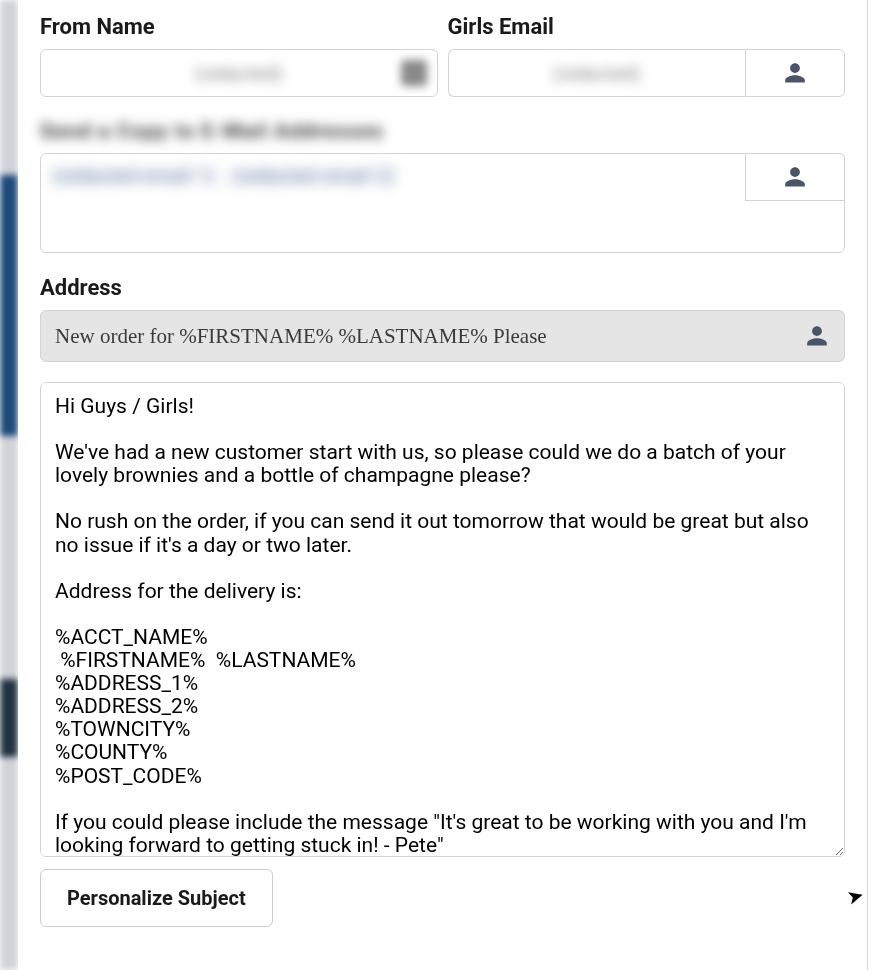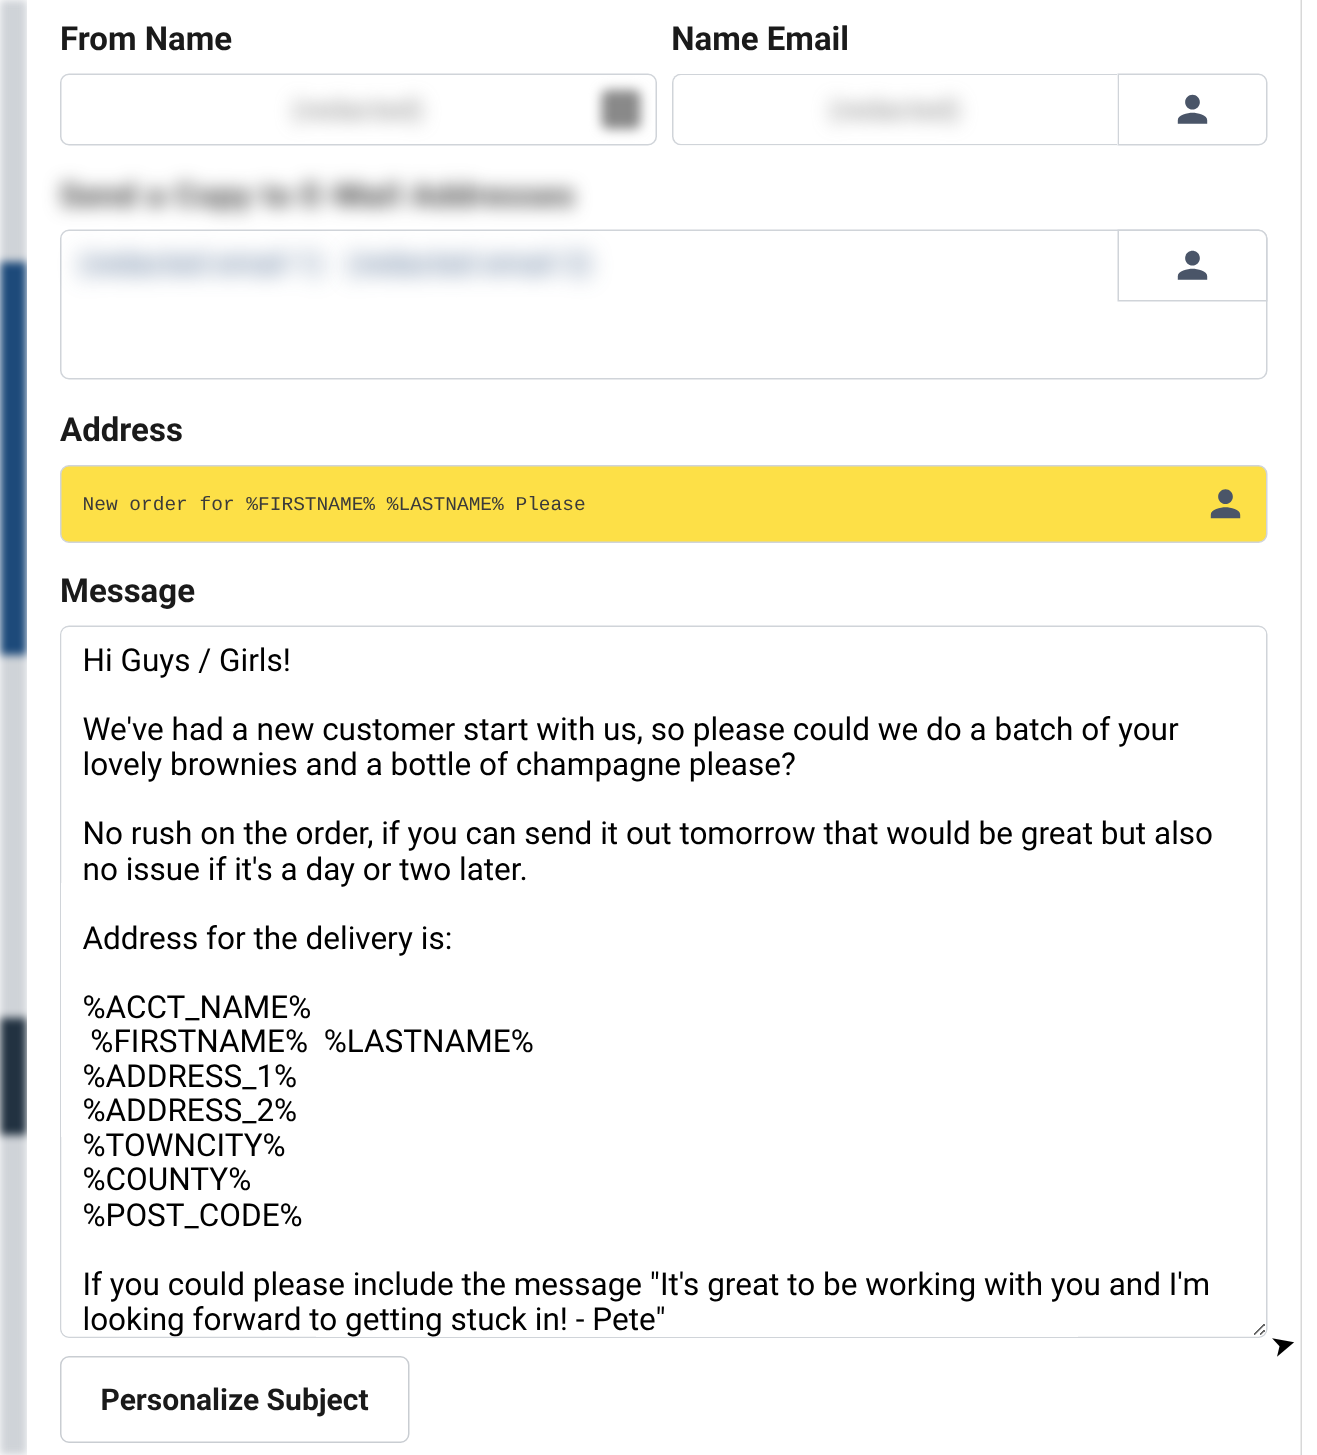--- a/index.html
+++ b/index.html
@@ -159,27 +159,27 @@
       height: 48px;
     }
 
     .subject-group {
       position: relative;
       margin-bottom: 20px;
     }
     .subject-input {
       border: 1px solid #d0d4d9;
       border-radius: 6px;
-      background: #fde047;
+      background: #e5e5e5;
       height: 52px;
       width: 100%;
-      font-size: 13px;
+      font-size: 21px;
       color: #3a3a3a;
       padding: 0 60px 0 14px;
-      font-family: Liberation Mono, monospace;
+      font-family: Liberation Serif, serif;
     }
     .subject-person {
       position: absolute;
       right: 10px;
       top: 50%;
       transform: translateY(-50%);
       background: transparent;
       border: none;
       cursor: pointer;
       display: flex;
@@ -241,21 +241,21 @@
   
   <div class="row-2col">
     <div class="col fn-wrap">
       <span class="label">From Name</span>
       <div class="input-wrap blur">
         <span class="content">(redacted)</span>
         <span class="fn-glyph"></span>
       </div>
     </div>
     <div class="col">
-      <span class="label">Name Email</span>
+      <span class="label">Girls Email</span>
       <div class="from-email-group">
         <div class="input-wrap blur">
           <span class="content">(redacted)</span>
         </div>
         <button class="person-btn">
           <svg viewBox="0 0 24 24">
               <path d="M12 12c2.7 0 4.9-2.2 4.9-4.9S14.7 2.2 12 2.2 7.1 4.4 7.1 7.1 9.3 12 12 12zm0 2.2c-3.3 0-9.8 1.6-9.8 4.9v2.4h19.6v-2.4c0-3.3-6.5-4.9-9.8-4.9z"></path>
             </svg>
         </button>
       </div>
@@ -283,21 +283,20 @@
   <div class="subject-group">
     <input class="subject-input" type="text" value="New order for %FIRSTNAME% %LASTNAME% Please" style="">
     <button class="subject-person">
       <svg viewBox="0 0 24 24">
           <path d="M12 12c2.7 0 4.9-2.2 4.9-4.9S14.7 2.2 12 2.2 7.1 4.4 7.1 7.1 9.3 12 12 12zm0 2.2c-3.3 0-9.8 1.6-9.8 4.9v2.4h19.6v-2.4c0-3.3-6.5-4.9-9.8-4.9z"></path>
         </svg>
     </button>
   </div>
 
   
-  <span class="label">Message</span>
   <textarea class="message-area" style="">Hi Guys / Girls!
 
 We've had a new customer start with us, so please could we do a batch of your lovely brownies and a bottle of champagne please?
 
 No rush on the order, if you can send it out tomorrow that would be great but also no issue if it's a day or two later.
 
 Address for the delivery is:
 
 %ACCT_NAME%
  %FIRSTNAME%  %LASTNAME%

